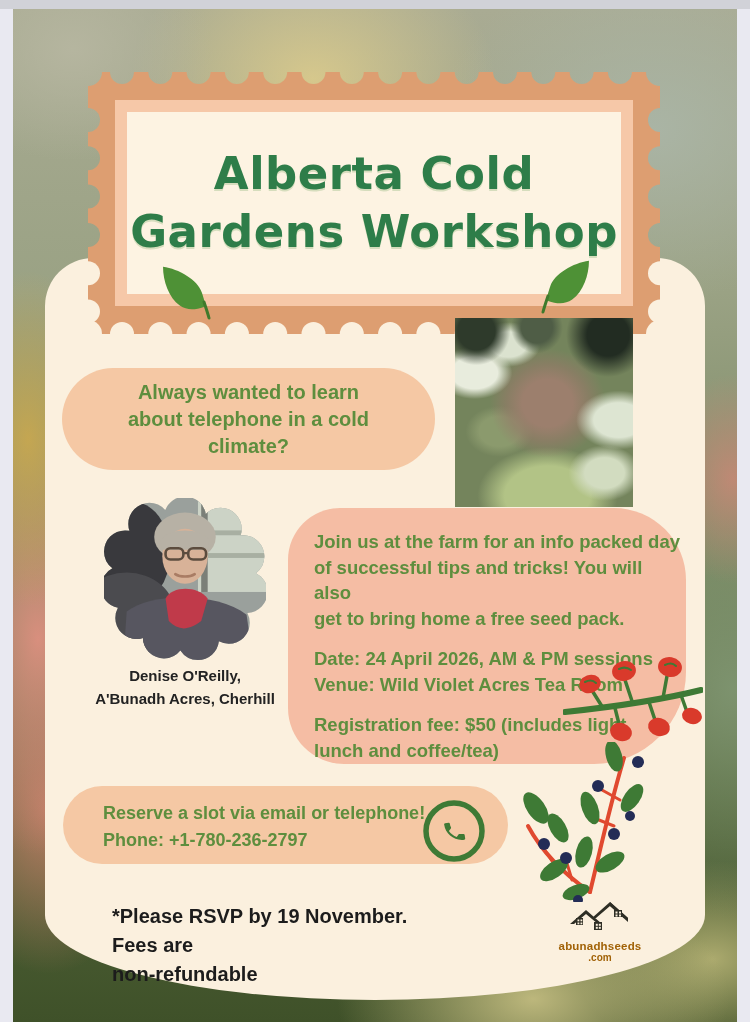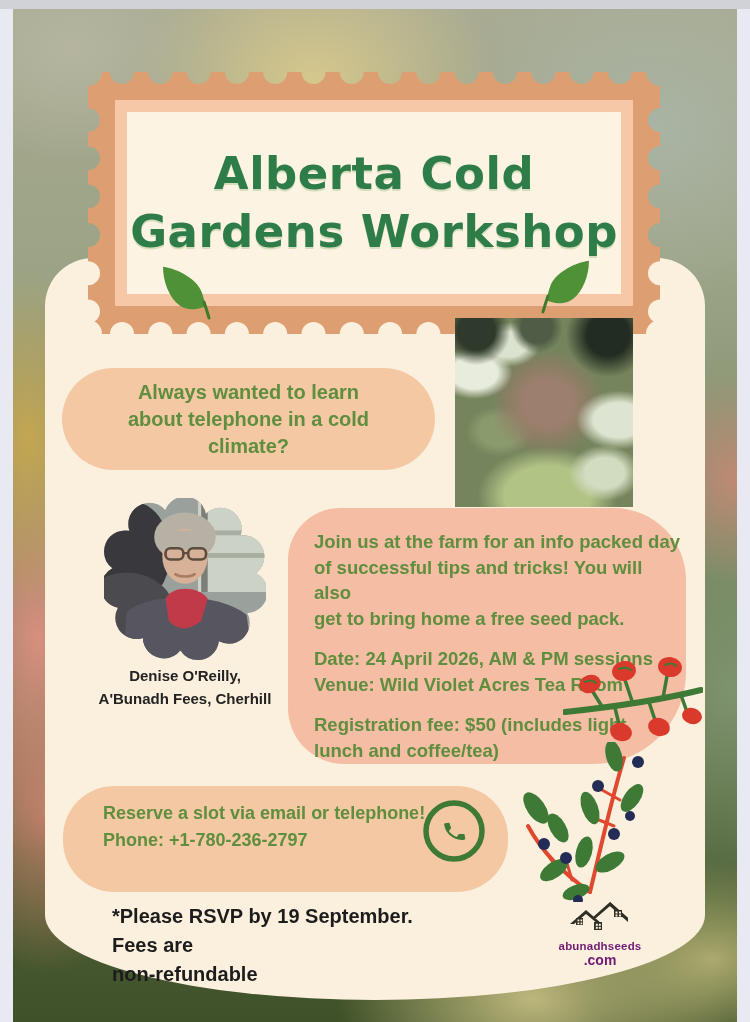--- a/index.html
+++ b/index.html
@@ -82,36 +82,36 @@
     background:#f5bda4;border-radius:52px 72px 92px 56px;
     padding:21px 4px 0 26px;
     color:#5e8e3e;font-size:18.5px;line-height:1.38;font-weight:700;
   }
   .info-gap{height:15px;}
   
   .berry-branch{position:absolute;left:563px;top:650px;width:140px;height:92px;}
   .blueberry-sprig{position:absolute;left:514px;top:742px;width:152px;height:160px;}
   
   .contact-bubble{
-    left:63px;top:786px;width:445px;height:106px;
+    left:63px;top:786px;width:445px;height:78px;
     font-size:18px;line-height:1.5;padding:14px 0 0 40px;box-sizing:border-box;
   }
   .phone-icon{position:absolute;left:421px;top:798px;width:66px;height:66px;}
   
   .rsvp-note{
     position:absolute;left:112px;top:902px;width:340px;
     color:#1c1c1c;font-size:20px;line-height:1.45;font-weight:700;
   }
   .brand{
     position:absolute;left:545px;top:896px;width:110px;text-align:center;
-    color:#701a75;
+    color:#a16207;
   }
   .brand .roofs{display:block;margin:0 auto 2px auto;}
   .brand .brand-name{font-size:11.5px;font-weight:600;letter-spacing:.2px;}
-  .brand .brand-tld{font-size:14px;font-weight:600;}
+  .brand .brand-tld{font-size:10px;font-weight:600;}
 </style>
 </head>
 <body>
 
 <div class="frame-top"></div>
 
 <div class="photo-bg"></div>
 
 <div class="card"></div>
 
@@ -228,21 +228,21 @@
     <path d="M35 26 C40 18 60 18 65 26 L64 32 L36 32 Z" fill="#b7b1a5"></path>
     <rect x="38" y="31" width="11" height="7" rx="3" fill="none" stroke="#5c4c3e" stroke-width="1.6"></rect>
     <rect x="52" y="31" width="11" height="7" rx="3" fill="none" stroke="#5c4c3e" stroke-width="1.6"></rect>
     <line x1="49" y1="34" x2="52" y2="34" stroke="#5c4c3e" stroke-width="1.4"></line>
     <path d="M44 47 C47 49 53 49 56 47" stroke="#a97c64" stroke-width="1.6" fill="none" stroke-linecap="round"></path>
   </g>
 </svg>
 
 <div class="instructor-caption">
   <div>Denise O'Reilly,</div>
-  <div>A'Bunadh Fees, Cherhill</div>
+  <div>A'Bunadh Acres, Cherhill</div>
 </div>
 
 <div class="info-box">
   <div>Join us at the farm for an info packed day</div>
   <div>of successful tips and tricks! You will also</div>
   <div>get to bring home a free seed pack.</div>
   <div class="info-gap"></div>
   <div>Date: 24 April 2026, AM &amp; PM sessions</div>
   <div>Venue: Wild Violet Acres Tea Room</div>
   <div class="info-gap"></div>
@@ -290,21 +290,21 @@
   <circle cx="30" cy="102" r="6" fill="#232c56"></circle>
   <circle cx="52" cy="116" r="6" fill="#232c56"></circle>
   <circle cx="64" cy="158" r="5" fill="#232c56"></circle>
   <circle cx="100" cy="92" r="6" fill="#232c56"></circle>
   <circle cx="84" cy="44" r="6" fill="#232c56"></circle>
   <circle cx="124" cy="20" r="6" fill="#232c56"></circle>
   <circle cx="116" cy="74" r="5" fill="#232c56"></circle>
 </svg>
 
 <div class="rsvp-note">
-  <div>*Please RSVP by 19 September. Fees are</div>
+  <div>*Please RSVP by 19 November. Fees are</div>
   <div>non-refundable</div>
 </div>
 
 <div class="brand">
   <svg class="roofs" width="72" height="42" viewBox="0 0 72 42">
     <path d="M28 22 L46 6 L64 22 L60 22 L46 10 L32 22 Z" fill="#2e2e25"></path>
     <path d="M46 6 L64 22 L64 26 L46 10 Z" fill="#2e2e25"></path>
     <rect x="50" y="14" width="8" height="7" fill="#2e2e25"></rect>
     <rect x="51.5" y="15.5" width="2" height="2" fill="#fbf0de"></rect>
       <rect x="55" y="15.5" width="2" height="2" fill="#fbf0de"></rect>

